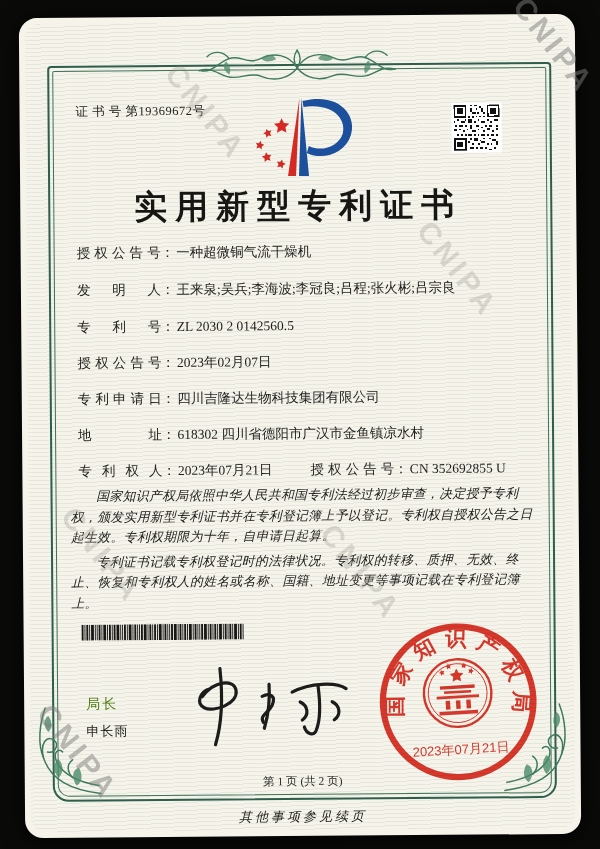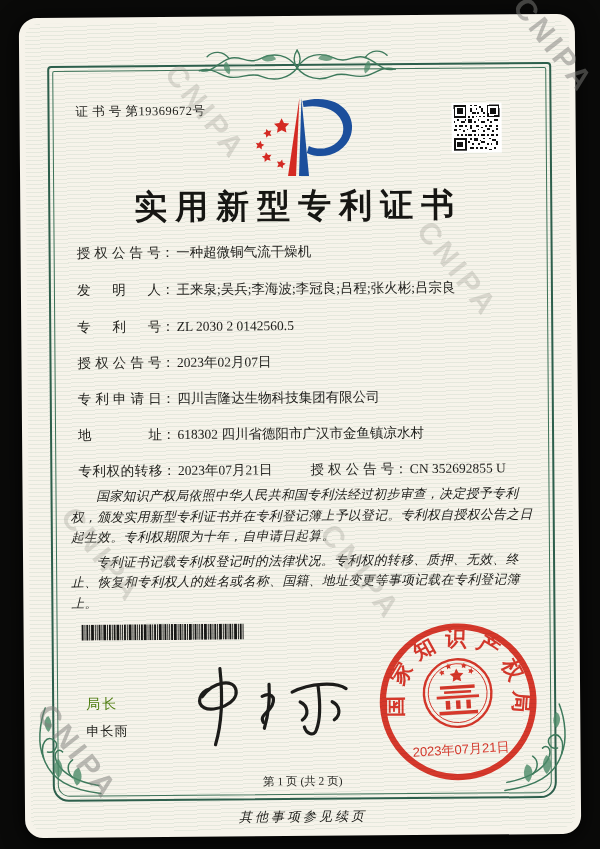--- a/index.html
+++ b/index.html
@@ -166,21 +166,21 @@
   <div class="row" style="top:337px">
     <span class="flabel">授权公告号</span><span class="colon">：</span><span class="fvalue">2023年02月07日</span>
   </div>
   <div class="row" style="top:373px">
     <span class="flabel">专利申请日</span><span class="colon">：</span><span class="fvalue">四川吉隆达生物科技集团有限公司</span>
   </div>
   <div class="row" style="top:409px">
     <span class="flabel">地址</span><span class="colon">：</span><span class="fvalue">618302 四川省德阳市广汉市金鱼镇凉水村</span>
   </div>
   <div class="row" style="top:445px">
-    <span class="flabel">专利权的转移</span><span class="colon">：</span><span class="fvalue">2023年07月21日</span>
+    <span class="flabel">专利权人</span><span class="colon">：</span><span class="fvalue">2023年07月21日</span>
     <span class="pair2">
       <span class="flabel">授权公告号</span><span class="colon">：</span><span class="fvalue">CN 352692855 U</span>
     </span>
   </div>
 
   <div class="paras">
     <p>国家知识产权局依照中华人民共和国专利法经过初步审查，决定授予专利权，颁发实用新型专利证书并在专利登记簿上予以登记。专利权自授权公告之日起生效。专利权期限为十年，自申请日起算。</p>
     <p>专利证书记载专利权登记时的法律状况。专利权的转移、质押、无效、终止、恢复和专利权人的姓名或名称、国籍、地址变更等事项记载在专利登记簿上。</p>
   </div>
 

